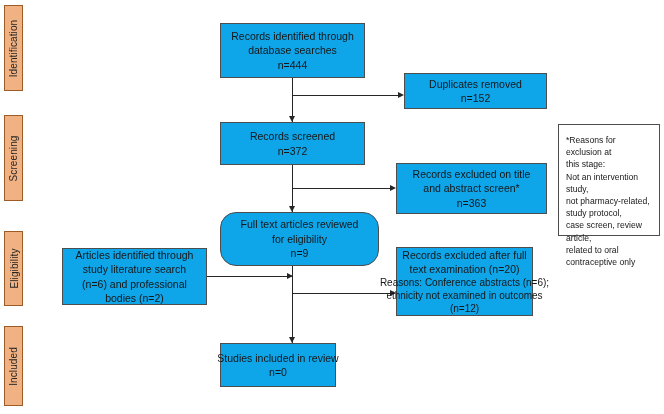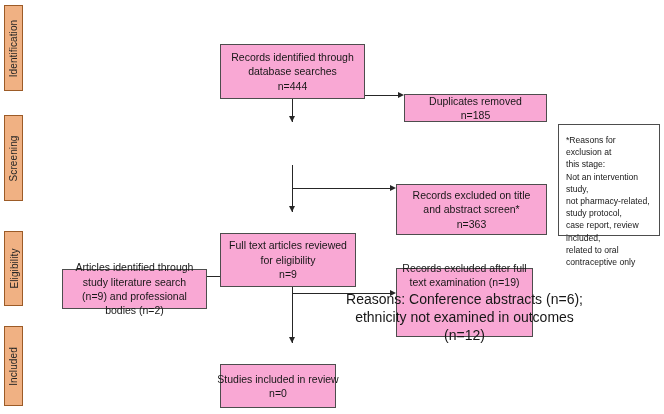--- a/index.html
+++ b/index.html
@@ -35,35 +35,34 @@
     white-space: nowrap;
     font-size: 10px;
     color: #262626;
     letter-spacing: 0.1px;
   }
 
   
   .box {
     position: absolute;
     box-sizing: border-box;
-    background: #f9a8d4;
+    background: #0ea5e9;
     border: 1px solid #4d4d4d;
     display: flex;
     flex-direction: column;
     align-items: center;
     justify-content: center;
     text-align: center;
     font-size: 10.5px;
     line-height: 1.38;
     color: #171717;
     padding: 2px 4px;
-    margin-top: 21px;
   }
   .box .ln { display: block; white-space: nowrap; }
-  .box .small { font-size: 14px; line-height: 1.3; }
+  .box .small { font-size: 10px; line-height: 1.3; }
 
   
   .notebox {
     position: absolute;
     box-sizing: border-box;
     background: #ffffff;
     border: 1px solid #4d4d4d;
     text-align: left;
     font-size: 8.6px;
     line-height: 1.42;
@@ -136,59 +135,63 @@
 
   <div class="hline" style="left:292px; top:293px; width:102px;"></div>
   <div class="arrow-right" style="left:390px; top:290px;"></div>
 
   <div class="box" style="left:220px; top:23px; width:145px; height:55px;">
     <span class="ln">Records identified through</span>
     <span class="ln">database searches</span>
     <span class="ln">n=444</span>
   </div>
 
-  <div class="box" style="left:404px; top:73px; width:143px; height:28px;">
+  <div class="box" style="left:404px; top:73px; width:143px; height:36px;">
     <span class="ln">Duplicates removed</span>
-    <span class="ln">n=185</span>
-  </div>
-
+    <span class="ln">n=152</span>
+  </div>
+
+  <div class="box" style="left:220px; top:122px; width:145px; height:43px;">
+    <span class="ln">Records screened</span>
+    <span class="ln">n=372</span>
+  </div>
 
   <div class="box" style="left:396px; top:163px; width:151px; height:51px;text-align:center;">
     <span class="ln">Records excluded on title</span>
     <span class="ln">and abstract screen*</span>
     <span class="ln">n=363</span>
   </div>
 
   <div class="notebox" style="left:558px; top:124px; width:102px; height:112px;">
     <span class="ln">*Reasons for exclusion at</span>
     <span class="ln">this stage:</span>
     <span class="ln">Not an intervention study,</span>
     <span class="ln">not pharmacy-related,</span>
     <span class="ln">study protocol,</span>
-    <span class="ln">case report, review included,</span>
+    <span class="ln">case screen, review article,</span>
     <span class="ln">related to oral</span>
     <span class="ln">contraceptive only</span>
   </div>
 
-  <div class="box" style="left:220px; top:212px; width:136px; height:54px;">
+  <div class="box" style="left:220px; top:212px; width:159px; height:54px;border-radius:16px;">
     <span class="ln">Full text articles reviewed</span>
     <span class="ln">for eligibility</span>
     <span class="ln">n=9</span>
   </div>
 
-  <div class="box" style="left:62px; top:248px; width:145px; height:40px;">
+  <div class="box" style="left:62px; top:248px; width:145px; height:57px;">
     <span class="ln">Articles identified through</span>
     <span class="ln">study literature search</span>
-    <span class="ln">(n=9) and professional</span>
+    <span class="ln">(n=6) and professional</span>
     <span class="ln">bodies (n=2)</span>
   </div>
 
   <div class="box" style="left:396px; top:247px; width:137px; height:69px;">
     <span class="ln">Records excluded after full</span>
-    <span class="ln">text examination (n=19)</span>
+    <span class="ln">text examination (n=20)</span>
     <span class="ln small">Reasons: Conference abstracts (n=6);</span>
     <span class="ln small">ethnicity not examined in outcomes</span>
     <span class="ln small">(n=12)</span>
   </div>
 
   <div class="box" style="left:220px; top:343px; width:116px; height:44px;">
     <span class="ln">Studies included in review</span>
     <span class="ln">n=0</span>
   </div>
 

